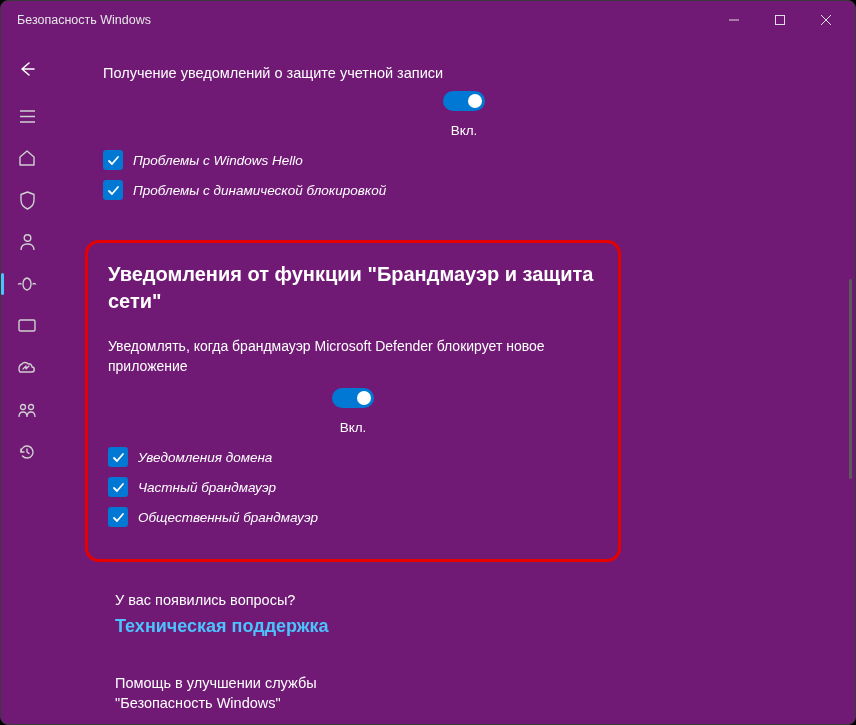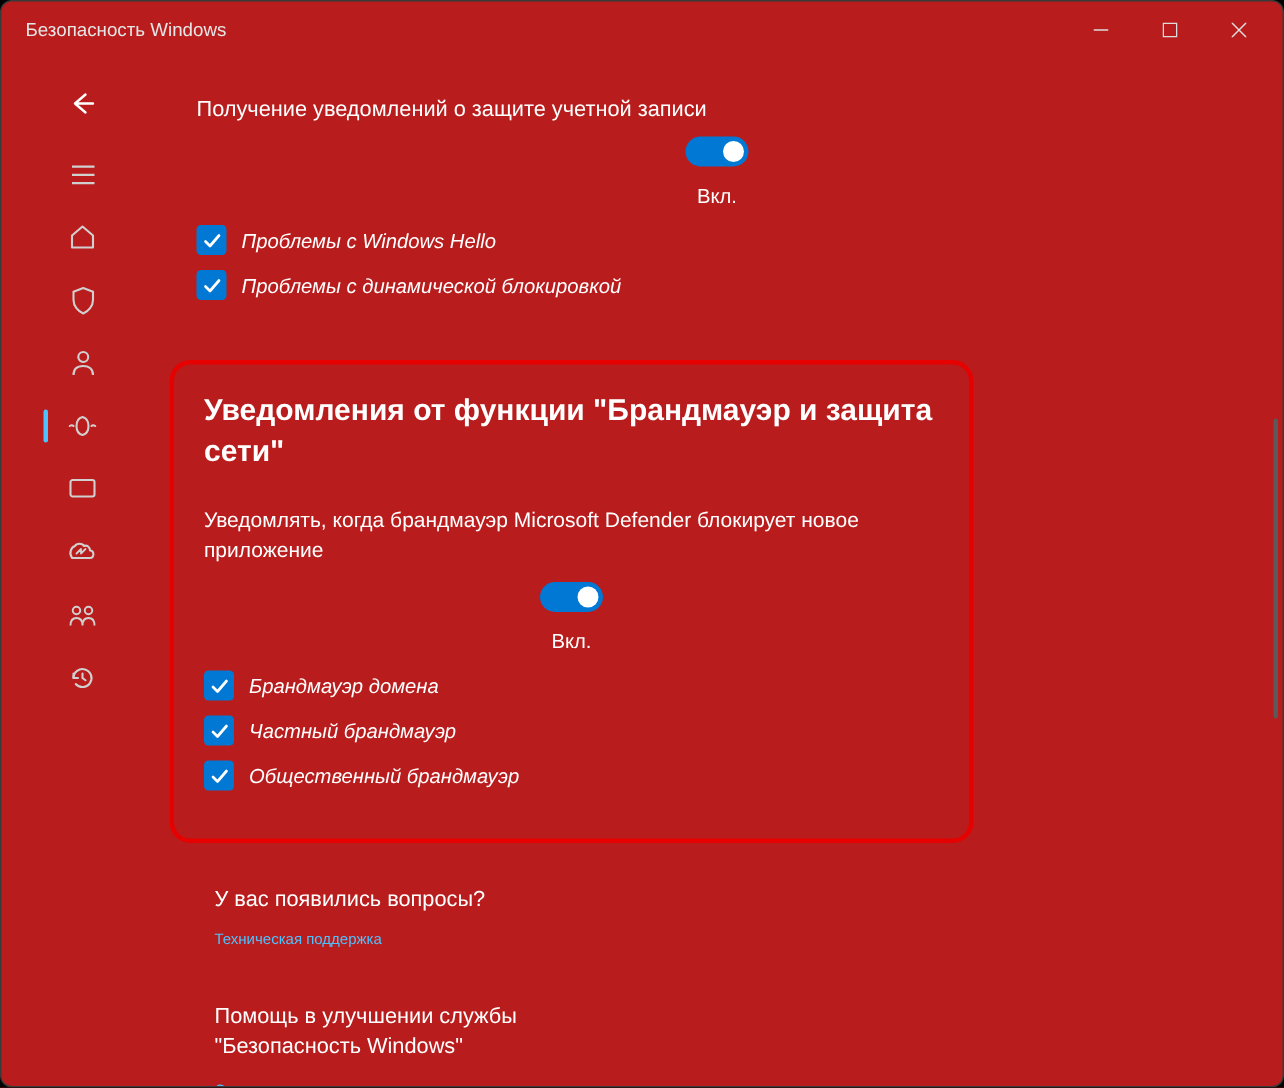--- a/index.html
+++ b/index.html
@@ -8,21 +8,21 @@
     width: 856px;
     height: 725px;
     background: #000;
     font-family: "Segoe UI", Arial, sans-serif;
     color: #fff;
     overflow: hidden;
   }
   .window {
     width: 856px;
     height: 725px;
-    background: #b91c1c;
+    background: #701a75;
     border: 1px solid #3a3a3a;
     border-radius: 8px;
     box-sizing: border-box;
     display: flex;
     flex-direction: column;
     position: relative;
   }
   .titlebar {
     height: 38px;
     display: flex;
@@ -41,21 +41,20 @@
     align-items: center;
     justify-content: center;
     color: #ddd;
   }
   .win-btn svg { display:block; }
 
   .body {
     flex: 1;
     display: flex;
     min-height: 0;
-    padding-left: 28px;
   }
 
   
   .sidebar {
     width: 52px;
     flex: 0 0 52px;
     display: flex;
     flex-direction: column;
     align-items: center;
     padding-top: 0;
@@ -179,24 +178,25 @@
     margin: 0 0 12px 0;
   }
 
   .footer-block { margin: 20px 0 0 12px; }
   .footer-q {
     font-size: 14.5px;
     color: #fff;
     margin: 0 0 8px 0;
   }
   .footer-link {
-    font-size: 10px;
+    font-size: 18px;
     color: #4cc2ff;
     margin: 0 0 26px 0;
     display: inline-block;
+    font-weight: bold;
   }
 </style>
 </head>
 <body>
 
 <div class="window">
 
   <div class="titlebar">
     <span class="title">Безопасность Windows</span>
     <div class="win-controls">
@@ -313,21 +313,21 @@
         <div class="toggle-row">
           <div class="toggle"></div>
           <span class="toggle-label">Вкл.</span>
         </div>
         <div class="check-row">
           <div class="chk">
             <svg width="13" height="13" viewBox="0 0 13 13" fill="none">
                 <path d="M2 7 L5 10 L11 3" stroke-width="1.8" stroke-linecap="round" stroke-linejoin="round"></path>
               </svg>
           </div>
-          <span class="chk-label">Брандмауэр домена</span>
+          <span class="chk-label">Уведомления домена</span>
         </div>
         <div class="check-row">
           <div class="chk">
             <svg width="13" height="13" viewBox="0 0 13 13" fill="none">
                 <path d="M2 7 L5 10 L11 3" stroke-width="1.8" stroke-linecap="round" stroke-linejoin="round"></path>
               </svg>
           </div>
           <span class="chk-label">Частный брандмауэр</span>
         </div>
         <div class="check-row">

